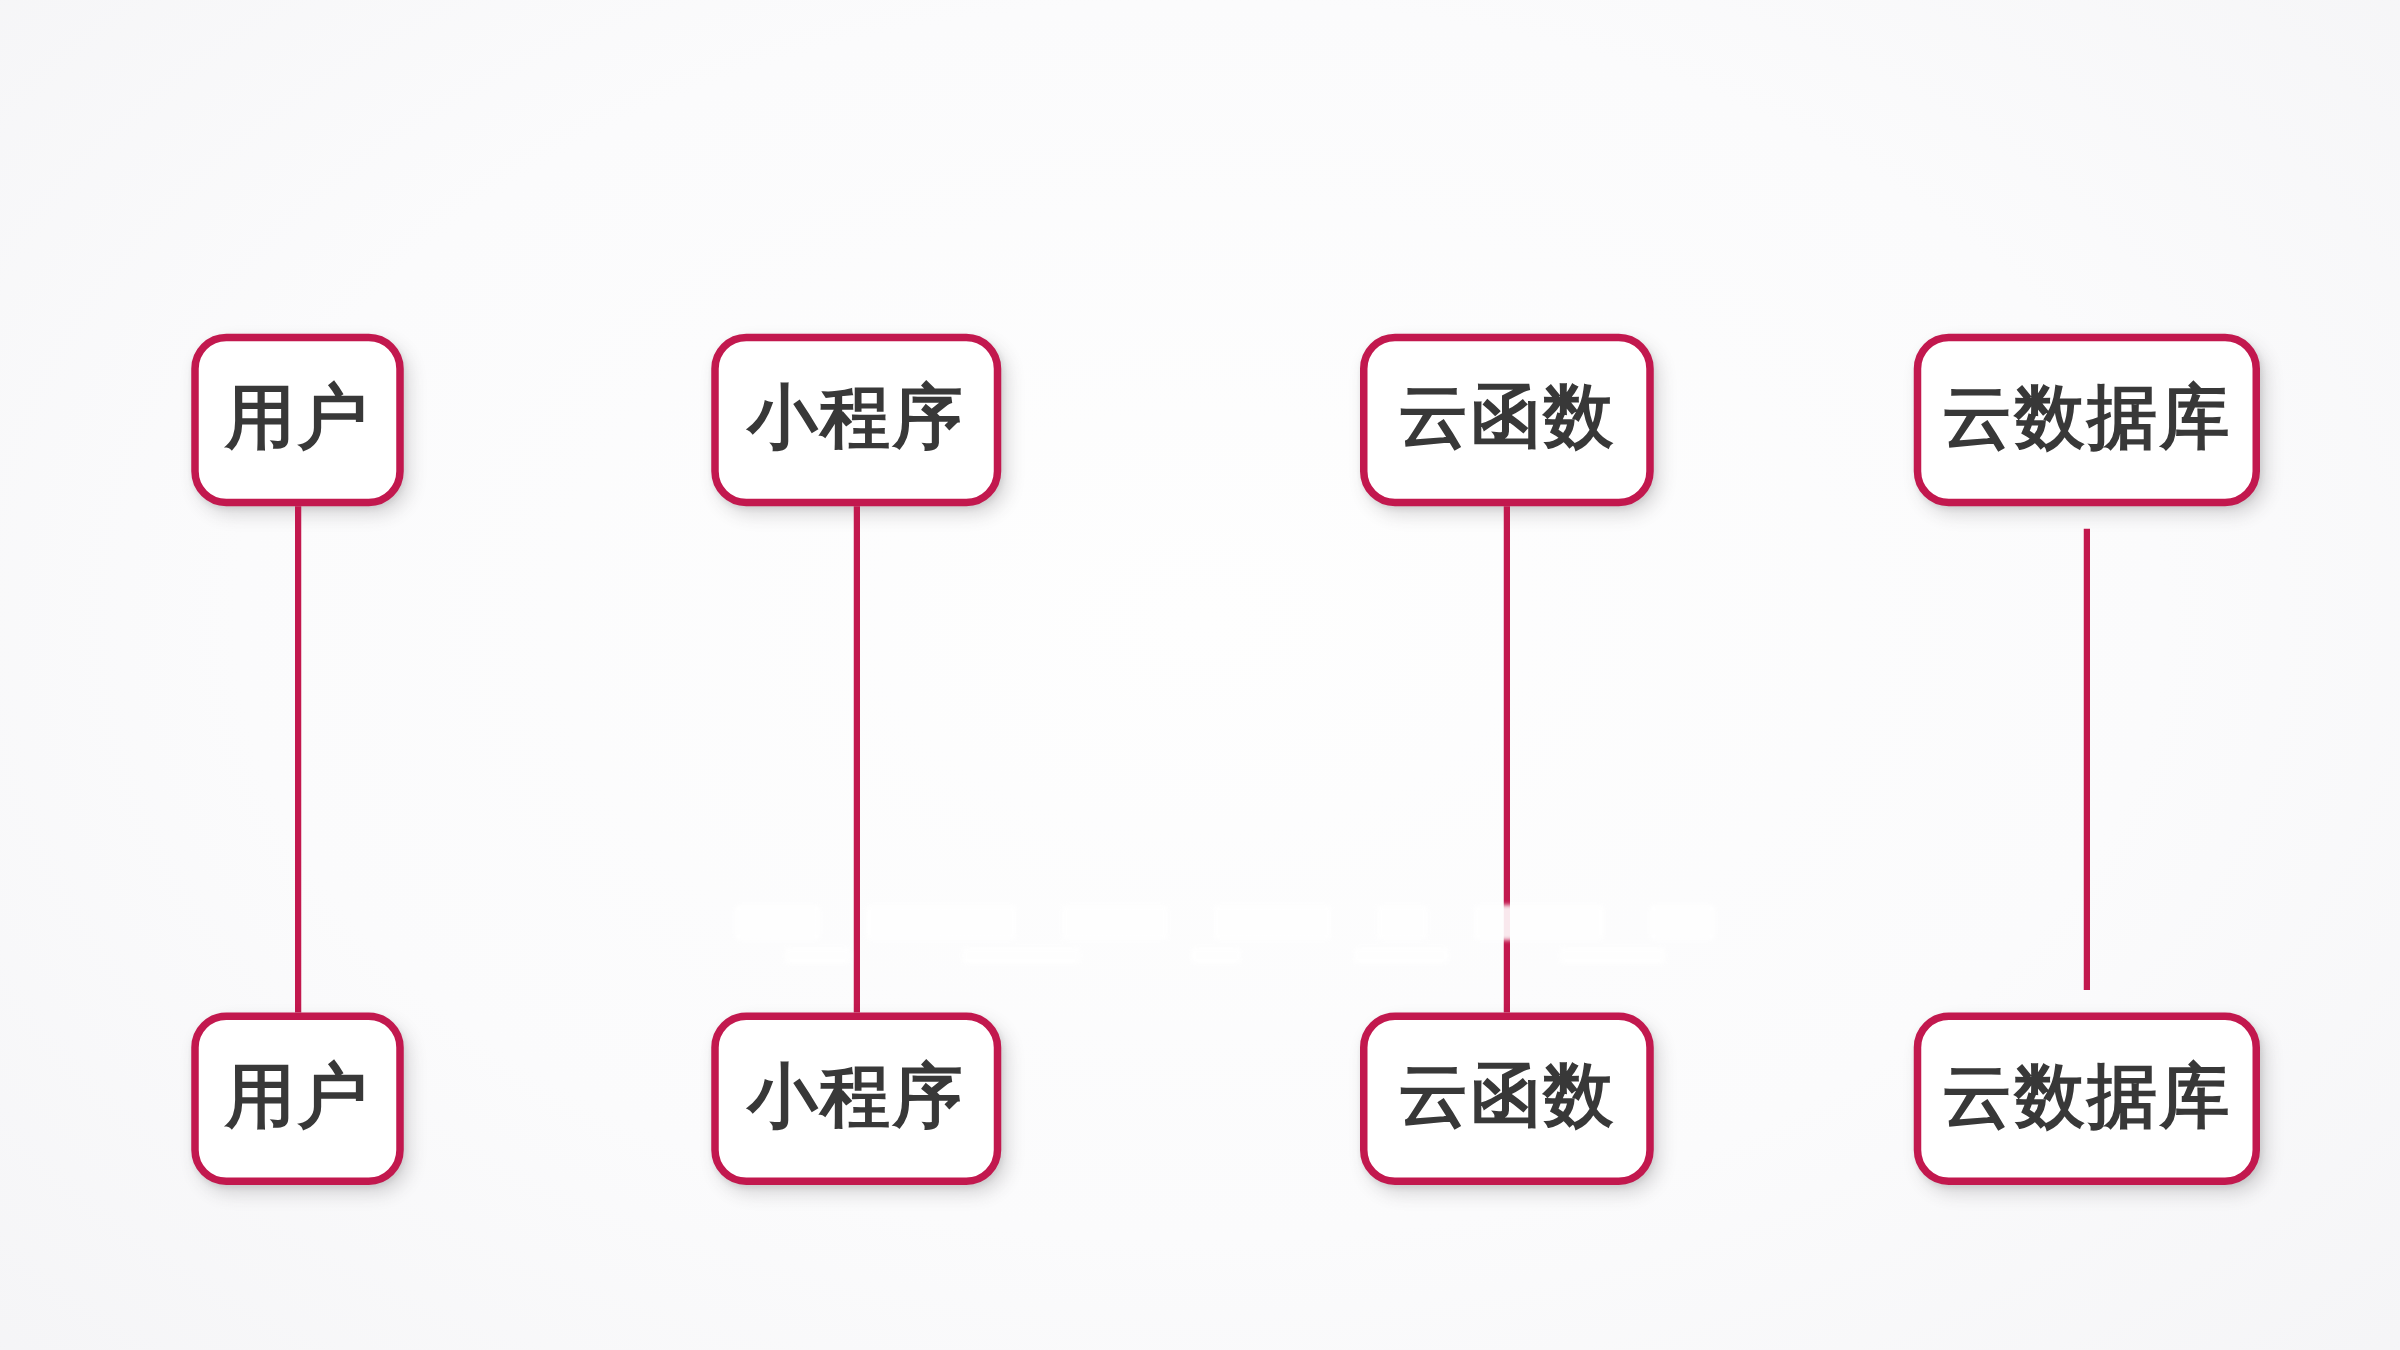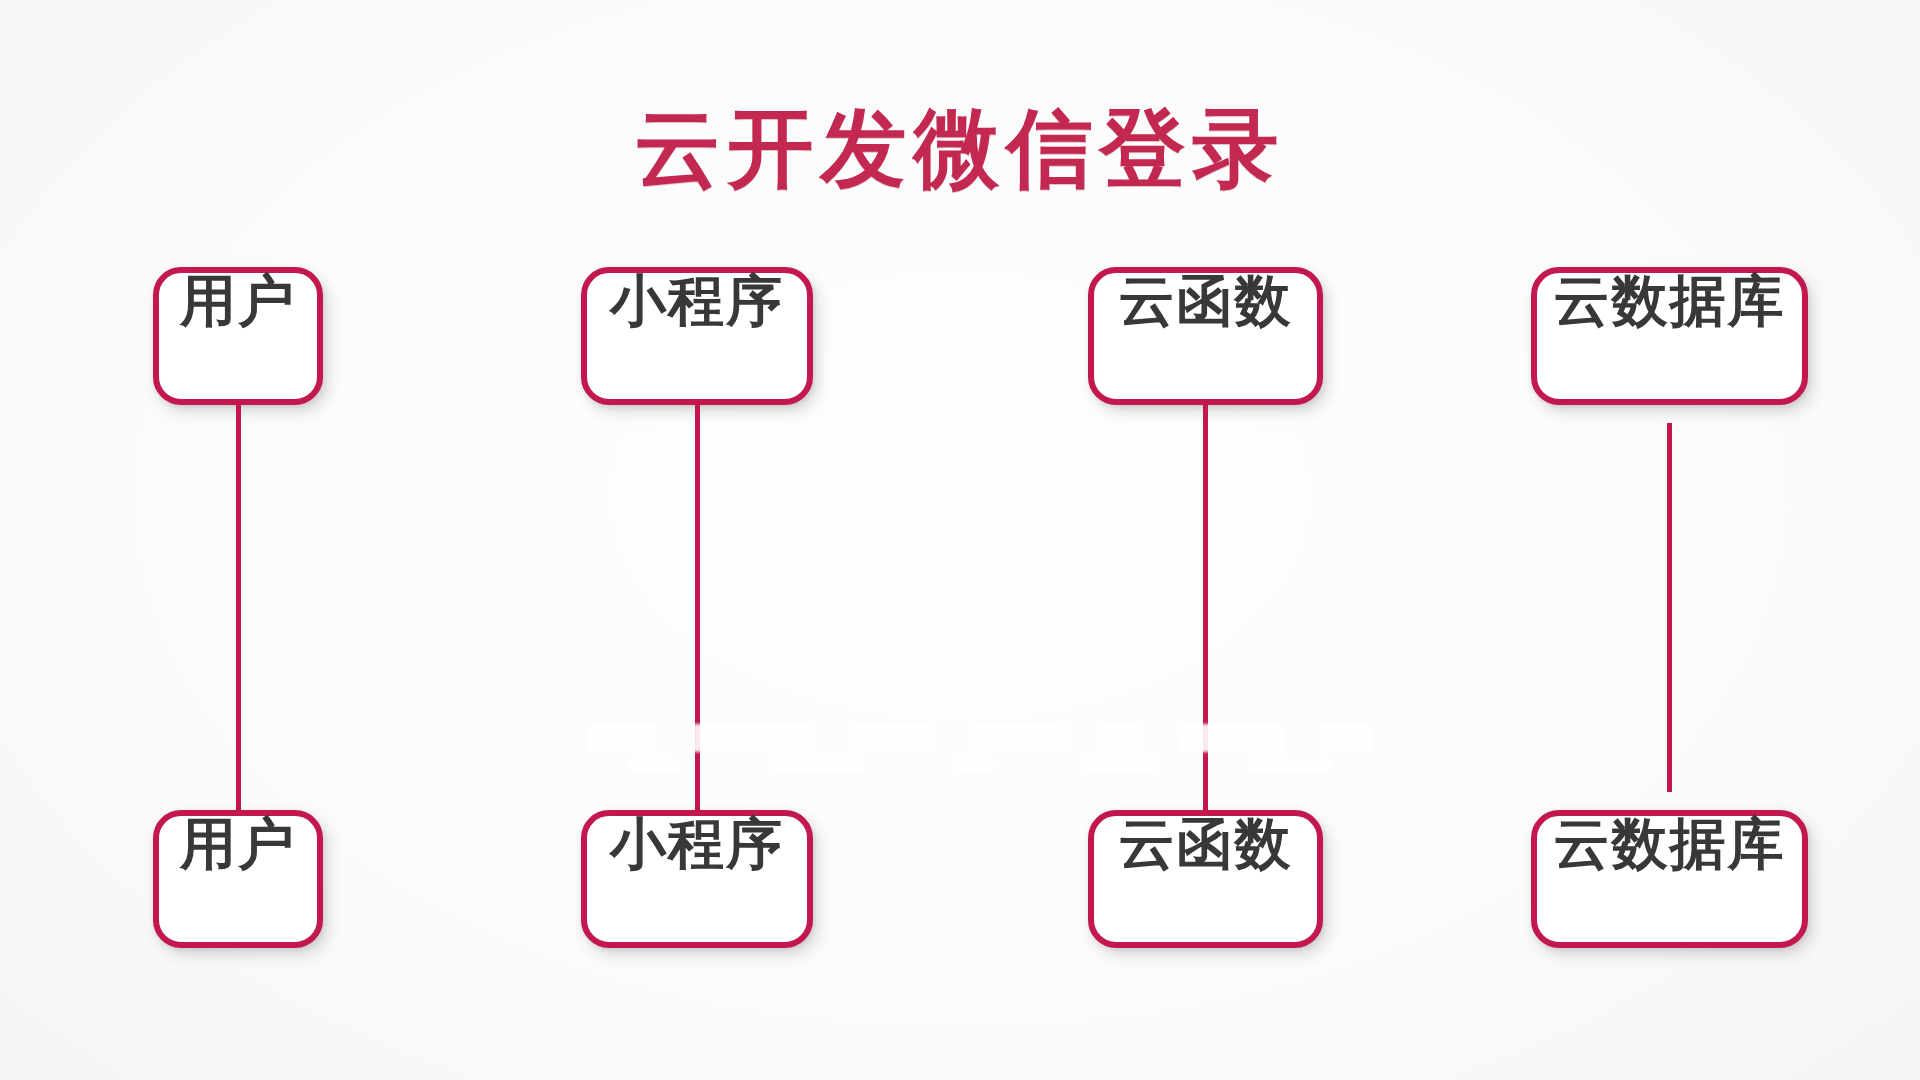--- a/index.html
+++ b/index.html
@@ -35,35 +35,35 @@
   
   .column {
     position: absolute;
     top: 267px;
     height: 681px;
     display: flex;
     flex-direction: column;
     align-items: center;
   }
   .col-0 { left: 153px;  width: 170px; }
-  .col-1 { left: 581px;  width: 232px; }
+  .col-1 { left: 569px;  width: 232px; }
   .col-2 { left: 1088px; width: 235px; font-family: Liberation Serif, serif; }
   .col-3 { left: 1531px; width: 277px; gap: 18px; }
 
   .node {
     box-sizing: border-box;
     width: 100%;
     height: 138px;
     flex: 0 0 138px;
     background: #ffffff;
     border: 6px solid var(--accent, #c2184e);
     border-radius: 28px;
     box-shadow: 5px 7px 14px rgba(60, 55, 60, 0.18), 1px 2px 4px rgba(60, 55, 60, 0.10);
     display: flex;
-    align-items: flex-start;
+    align-items: center;
     justify-content: center;
   }
   .node-label {
     font-size: 56px;
     font-weight: 900;
     letter-spacing: 2px;
     color: var(--label-color, #383838);
     white-space: nowrap;
     line-height: 1;
     padding-bottom: 4px;
@@ -99,21 +99,20 @@
   }
   .w1 { width: 68px; } .w2 { width: 94px; } .w3 { width: 120px; }
   .w4 { width: 52px; } .w5 { width: 84px; } .w6 { width: 40px; }
   .w7 { width: 104px; } .w8 { width: 76px; }
 </style>
 </head>
 <body>
 
 <div id="stage">
 
-  <div class="title">云开发微信登录</div>
 
   <div class="column col-0">
     <div class="node">
       <span class="node-label">用户</span>
     </div>
     <div class="connector"></div>
     <div class="node">
       <span class="node-label">用户</span>
     </div>
   </div>

